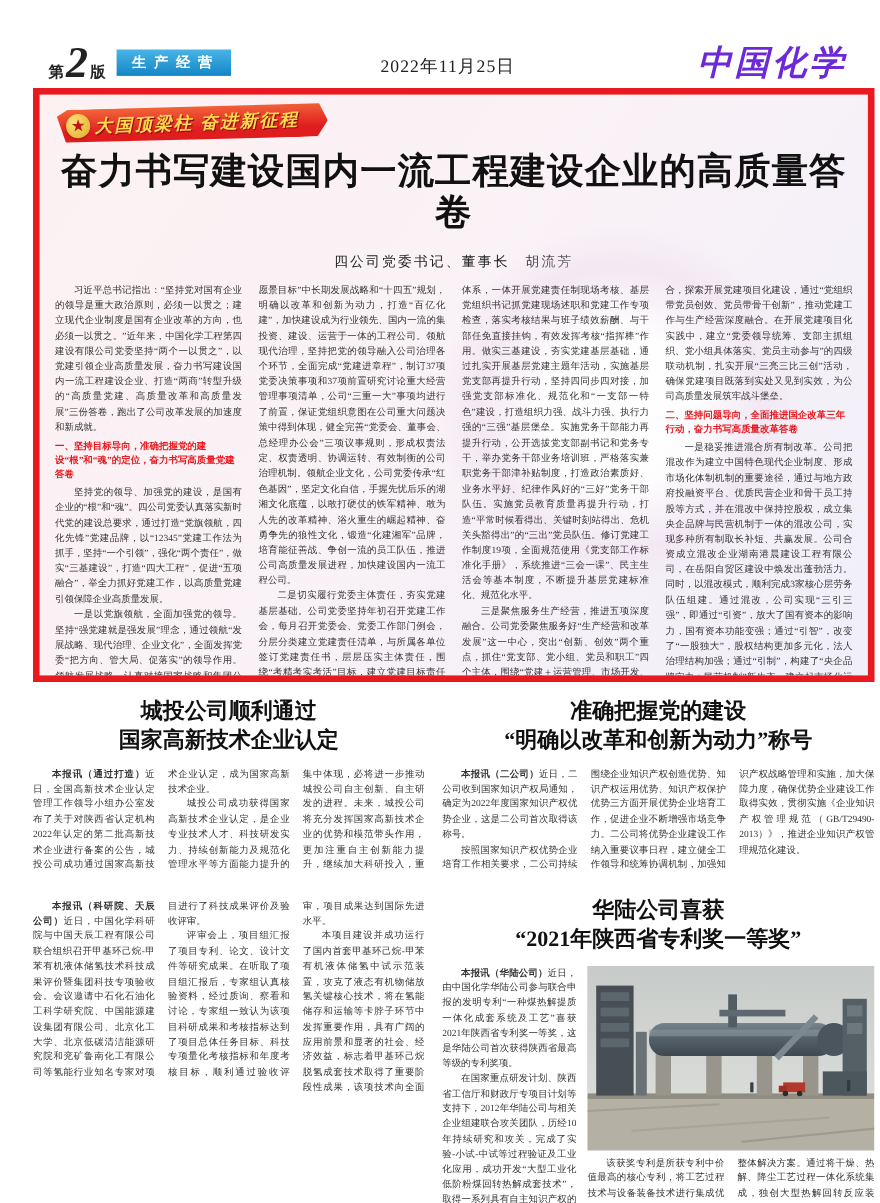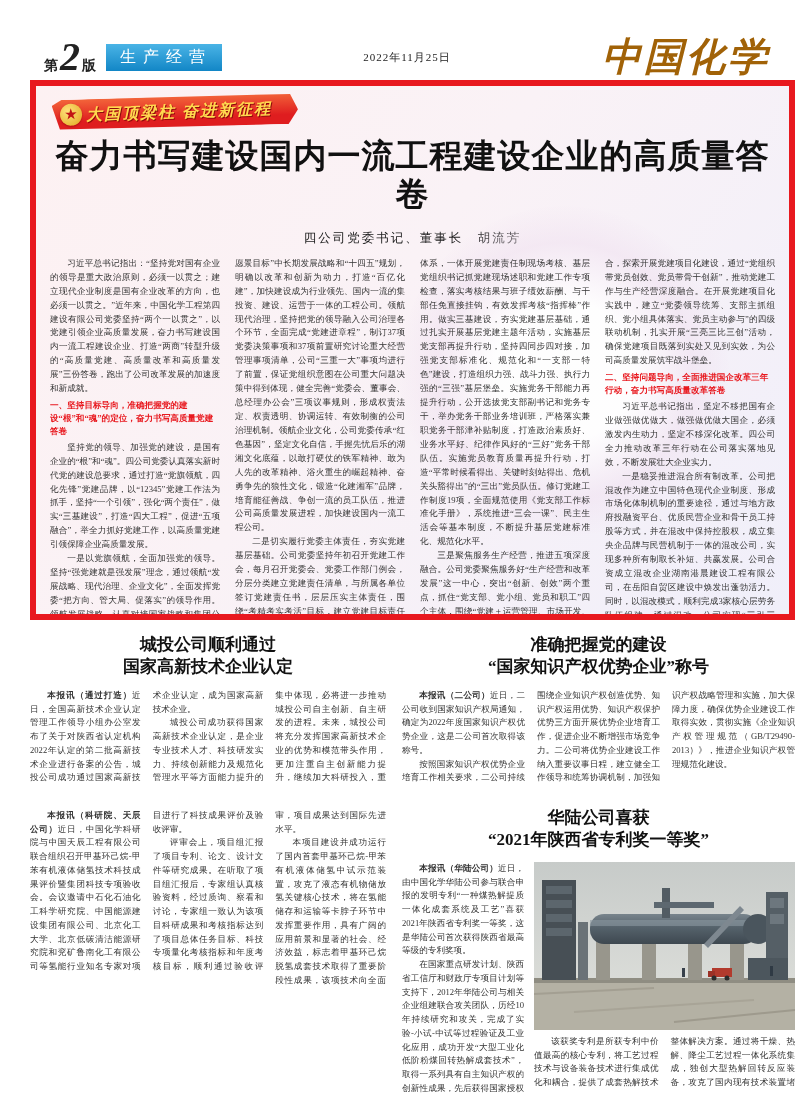--- a/index.html
+++ b/index.html
@@ -5,42 +5,42 @@
   * { box-sizing: border-box; }
   html,body { margin:0; padding:0; background:#ffffff; }
   body { width:800px; height:1094px; font-family:"Liberation Serif","DejaVu Serif",serif; color:#222; }
   .page { position:relative; width:800px; height:1094px; overflow:hidden; background:#fff; }
 
   
   .masthead { position:absolute; top:36px; left:44px; width:726px; height:42px; display:flex; align-items:center; }
   .edition { display:flex; align-items:baseline; font-weight:bold; }
   .edition .small { font-size:14px; }
   .edition .big { font-size:40px; font-style:italic; font-weight:900; line-height:1; margin:0 2px; }
-  .section-badge { margin-left:10px; background:linear-gradient(180deg,#4ab4e6,#1286c6); color:#fff; font-size:16px; font-weight:normal; letter-spacing:7px; padding:3px 10px 3px 14px; font-family:"Liberation Sans","DejaVu Sans",sans-serif;text-align:right; }
-  .pub-date { position:absolute; left:50%; transform:translateX(-50%); top:14px; font-size:11px; color:#222; letter-spacing:1px; }
-  .brand { margin-left:auto; color:#a16207; font-size:39px; font-weight:900; font-style:italic; letter-spacing:3px; }
+  .section-badge { margin-left:10px; background:linear-gradient(180deg,#4ab4e6,#1286c6); color:#fff; font-size:13px; font-weight:bold; letter-spacing:7px; padding:3px 10px 3px 14px; font-family:"Liberation Sans","DejaVu Sans",sans-serif;text-align:right; }
+  .pub-date { position:absolute; left:50%; transform:translateX(-50%); top:14px; font-size:16px; color:#222; letter-spacing:1px; }
+  .brand { margin-left:auto; color:#6d28d9; font-size:31px; font-weight:900; font-style:italic; letter-spacing:3px; }
 
   
   .feature { position:absolute; top:80px; left:30px; width:765px; height:540px; border:6px solid #e8191f; background:linear-gradient(125deg,#fdf1f2 0%,#faf2f6 45%,#f0effa 100%); overflow:hidden; }
   .feature-bg-emblem { position:absolute; right:60px; top:120px; width:330px; height:330px; border-radius:50%; background:radial-gradient(circle,rgba(255,255,255,0.9) 30%,rgba(240,225,240,0.55) 55%,rgba(250,242,248,0) 72%); pointer-events:none; }
   .ribbon { position:absolute; top:10px; left:16px; height:32px; padding:4px 26px 4px 34px; background:linear-gradient(180deg,#f3653a 0%,#df1d1f 70%); clip-path:polygon(0 18%,4% 0,97% 6%,100% 55%,96% 100%,3% 92%); display:flex; align-items:center; transform:rotate(-2deg); }
   .ribbon-text { color:#ffd94f; font-size:16px; font-weight:900; font-style:italic; letter-spacing:2px; text-shadow:1px 1px 0 #8f0b0b; }
   .ribbon-emblem { position:absolute; left:8px; top:4px; width:22px; height:22px; border-radius:50%; background:radial-gradient(circle at 35% 35%,#ffe27a,#e0a720); color:#c21414; font-size:13px; line-height:22px; text-align:center; font-weight:bold; box-shadow:0 1px 2px rgba(120,0,0,.5); }
   .feature-title { margin:52px 16px 16px; text-align:center; font-size:33px; font-weight:900; letter-spacing:1px; color:#111; line-height:1.15; }
   .feature-byline { text-align:center; font-size:12.5px; margin:12px 0 10px; color:#222; letter-spacing:2px; }
   .feature-body { position:relative; height:388px; margin:0 14px; column-count:4; column-gap:15px; overflow:hidden; font-size:8.6px; line-height:1.62; text-align:justify; color:#333; }
   .feature-body p { margin:0; text-indent:2em; }
   .red-head { color:#e8191f; font-weight:bold; text-align:left; text-indent:0 !important; margin:3px 0 !important; line-height:1.5; }
 
   
   .bottom { position:absolute; top:630px; left:30px; width:765px; display:flex; gap:16px; }
   .col-left { width:356px; }
   .col-right { width:393px; }
   .art-title { text-align:center; font-weight:900; color:#111; line-height:1.32; margin:4px 0 10px; }
-  .t-2line { font-size:17px; }
+  .t-2line { font-size:20px; }
   .t-3line { font-size:21px; }
   .art-body { column-gap:12px; font-size:8.6px; line-height:1.6; text-align:justify; color:#333; overflow:hidden; }
   .art-body p { margin:0; text-indent:2em; }
   .art-body b { font-weight:bold; }
   .cols3 { column-count:3; }
   .cols2 { column-count:2; }
   .body-a { height:104px; margin-bottom:16px; }
   .body-c { height:104px; margin-bottom:14px; }
   .body-b { height:182px; }
   .hl-wrap { display:flex; gap:10px; height:240px; overflow:hidden; }
@@ -76,21 +76,20 @@
     <h1 class="feature-title">奋力书写建设国内一流工程建设企业的高质量答卷</h1>
     <div class="feature-byline">四公司党委书记、董事长　胡流芳</div>
     <div class="feature-body">
       <p>习近平总书记指出：“坚持党对国有企业的领导是重大政治原则，必须一以贯之；建立现代企业制度是国有企业改革的方向，也必须一以贯之。”近年来，中国化学工程第四建设有限公司党委坚持“两个一以贯之”，以党建引领企业高质量发展，奋力书写建设国内一流工程建设企业、打造“两商”转型升级的“高质量党建、高质量改革和高质量发展”三份答卷，跑出了公司改革发展的加速度和新成就。</p>
       <p class="red-head">一、坚持目标导向，准确把握党的建设“根”和“魂”的定位，奋力书写高质量党建答卷</p>
       <p>坚持党的领导、加强党的建设，是国有企业的“根”和“魂”。四公司党委认真落实新时代党的建设总要求，通过打造“党旗领航，四化先锋”党建品牌，以“12345”党建工作法为抓手，坚持“一个引领”，强化“两个责任”，做实“三基建设”，打造“四大工程”，促进“五项融合”，举全力抓好党建工作，以高质量党建引领保障企业高质量发展。</p>
       <p>一是以党旗领航，全面加强党的领导。坚持“强党建就是强发展”理念，通过领航“发展战略、现代治理、企业文化”，全面发挥党委“把方向、管大局、促落实”的领导作用。领航发展战略，认真对接国家战略和集团公司战略，制定了“三年五年规划，十年三十年愿景目标”中长期发展战略和“十四五”规划，明确以改革和创新为动力，打造“百亿化建”，加快建设成为行业领先、国内一流的集投资、建设、运营于一体的工程公司。领航现代治理，坚持把党的领导融入公司治理各个环节，全面完成“党建进章程”，制订37项党委决策事项和37项前置研究讨论重大经营管理事项清单，公司“三重一大”事项均进行了前置，保证党组织意图在公司重大问题决策中得到体现，健全完善“党委会、董事会、总经理办公会”三项议事规则，形成权责法定、权责透明、协调运转、有效制衡的公司治理机制。领航企业文化，公司党委传承“红色基因”，坚定文化自信，手握先忧后乐的湖湘文化底蕴，以敢打硬仗的铁军精神、敢为人先的改革精神、浴火重生的崛起精神、奋勇争先的狼性文化，锻造“化建湘军”品牌，培育能征善战、争创一流的员工队伍，推进公司高质量发展进程，加快建设国内一流工程公司。</p>
       <p>二是切实履行党委主体责任，夯实党建基层基础。公司党委坚持年初召开党建工作会，每月召开党委会、党委工作部门例会，分层分类建立党建责任清单，与所属各单位签订党建责任书，层层压实主体责任，围绕“考精考实考活”目标，建立党建目标责任书、重点任务、考核评价“三位一体”的考核体系，一体开展党建责任制现场考核、基层党组织书记抓党建现场述职和党建工作专项检查，落实考核结果与班子绩效薪酬、与干部任免直接挂钩，有效发挥考核“指挥棒”作用。做实三基建设，夯实党建基层基础，通过扎实开展基层党建主题年活动，实施基层党支部再提升行动，坚持四同步四对接，加强党支部标准化、规范化和“一支部一特色”建设，打造组织力强、战斗力强、执行力强的“三强”基层堡垒。实施党务干部能力再提升行动，公开选拔党支部副书记和党务专干，举办党务干部业务培训班，严格落实兼职党务干部津补贴制度，打造政治素质好、业务水平好、纪律作风好的“三好”党务干部队伍。实施党员教育质量再提升行动，打造“平常时候看得出、关键时刻站得出、危机关头豁得出”的“三出”党员队伍。修订党建工作制度19项，全面规范使用《党支部工作标准化手册》，系统推进“三会一课”、民主生活会等基本制度，不断提升基层党建标准化、规范化水平。</p>
       <p>三是聚焦服务生产经营，推进五项深度融合。公司党委聚焦服务好“生产经营和改革发展”这一中心，突出“创新、创效”两个重点，抓住“党支部、党小组、党员和职工”四个主体，围绕“党建＋运营管理、市场开发、改革创新、风险防控、企业文化”等五项融合，探索开展党建项目化建设，通过“党组织带党员创效、党员带骨干创新”，推动党建工作与生产经营深度融合。在开展党建项目化实践中，建立“党委领导统筹、支部主抓组织、党小组具体落实、党员主动参与”的四级联动机制，扎实开展“三亮三比三创”活动，确保党建项目既落到实处又见到实效，为公司高质量发展筑牢战斗堡垒。</p>
       <p class="red-head">二、坚持问题导向，全面推进国企改革三年行动，奋力书写高质量改革答卷</p>
-      <p>习近平总书记指出，坚定不移把国有企业做强做优做大，做强做优做大国企，必须激发内生动力，坚定不移深化改革。四公司全力推动改革三年行动在公司落实落地见效，不断发展壮大企业实力。</p>
       <p>一是稳妥推进混合所有制改革。公司把混改作为建立中国特色现代企业制度、形成市场化体制机制的重要途径，通过与地方政府投融资平台、优质民营企业和骨干员工持股等方式，并在混改中保持控股权，成立集央企品牌与民营机制于一体的混改公司，实现多种所有制取长补短、共赢发展。公司合资成立混改企业湖南港晨建设工程有限公司，在岳阳自贸区建设中焕发出蓬勃活力。同时，以混改模式，顺利完成3家核心层劳务队伍组建。通过混改，公司实现“三引三强”，即通过“引资”，放大了国有资本的影响力，国有资本功能变强；通过“引智”，改变了“一股独大”，股权结构更加多元化，法人治理结构加强；通过“引制”，构建了“央企品牌实力＋民营机制”新生态，建立起市场化运营机制，企业竞争力增强。</p>
 
     </div>
   </div>
 
   <div class="bottom">
 
     <div class="col-left">
 
       <div>
@@ -111,21 +110,21 @@
           <p>本项目建设并成功运行了国内首套甲基环己烷-甲苯有机液体储氢中试示范装置，攻克了液态有机物储放氢关键核心技术，将在氢能储存和运输等卡脖子环节中发挥重要作用，具有广阔的应用前景和显著的社会、经济效益，标志着甲基环己烷脱氢成套技术取得了重要阶段性成果，该项技术向全面工业化应用迈出了坚实的一步。</p>
         </div>
       </div>
     </div>
 
     <div class="col-right">
 
       <div>
         <h2 class="art-title t-2line">
           <span>准确把握党的建设</span><br>
-          <span>“国家知识产权优势企业”称号</span>
+          <span>“明确以改革和创新为动力”称号</span>
         </h2>
         <div class="art-body cols3 body-c">
           <p><b>本报讯（二公司）</b><span>近日，二公司收到国家知识产权局通知，确定为2022年度国家知识产权优势企业，这是二公司首次取得该称号。</span></p>
           <p>按照国家知识产权优势企业培育工作相关要求，二公司持续围绕企业知识产权创造优势、知识产权运用优势、知识产权保护优势三方面开展优势企业培育工作，促进企业不断增强市场竞争力。二公司将优势企业建设工作纳入重要议事日程，建立健全工作领导和统筹协调机制，加强知识产权战略管理和实施，加大保障力度，确保优势企业建设工作取得实效，贯彻实施《企业知识产权管理规范（GB/T29490-2013）》，推进企业知识产权管理规范化建设。</p>
         </div>
       </div>
 
       <div>
         <h2 class="art-title t-2line">
           <span>华陆公司喜获</span><br>

